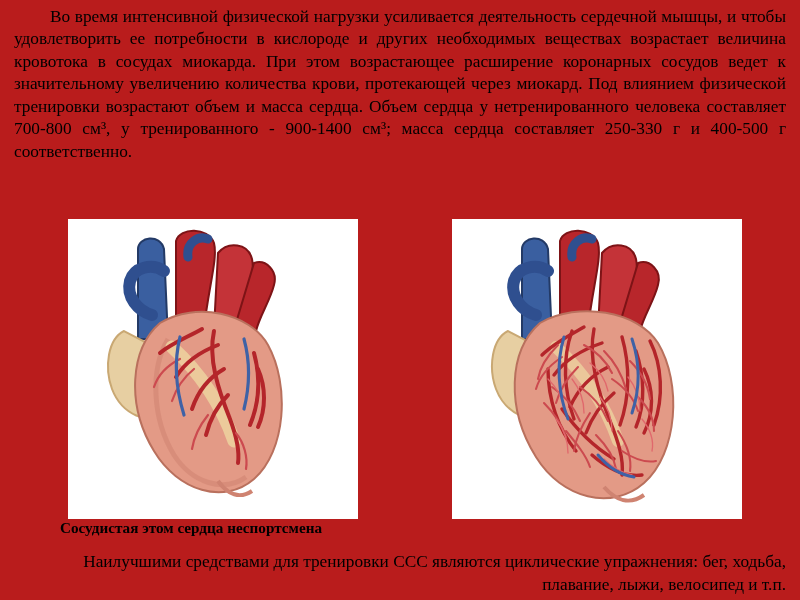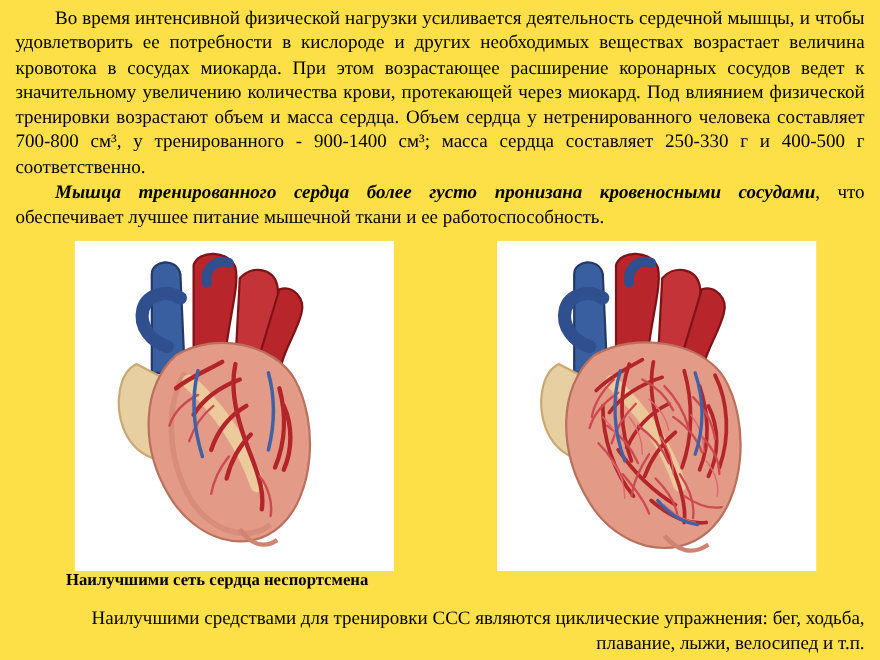--- a/index.html
+++ b/index.html
@@ -12,21 +12,21 @@
     background: #8cf08c;
     font-family: "Liberation Serif", serif;
     color: #000000;
     overflow: hidden;
     position: relative;
   }
   .slide {
     width: 800px;
     height: 600px;
     position: relative;
-    background: #fde047;
+    background: #b91c1c;
   }
   .top-text {
     position: absolute;
     left: 14px;
     top: 6px;
     width: 772px;
     font-size: 17.3px;
     line-height: 1.30;
     text-align: justify;
     text-justify: inter-word;
@@ -100,21 +100,20 @@
     height: 100%;
   }
 </style>
 </head>
 <body>
 
 <div class="slide">
 
   <div class="top-text">
     <p class="para">Во время интенсивной физической нагрузки усиливается деятельность сердечной мышцы, и чтобы удовлетворить ее потребности в кислороде и других необходимых веществах возрастает величина кровотока в сосудах миокарда. При этом возрастающее расширение коронарных сосудов ведет к значительному увеличению количества крови, протекающей через миокард. Под влиянием физической тренировки возрастают объем и масса сердца. Объем сердца у нетренированного человека составляет 700-800 см³, у тренированного - 900-1400 см³; масса сердца составляет 250-330 г и 400-500 г соответственно.</p>
-    <p class="para second"><span class="ital">Мышца тренированного сердца более густо пронизана  кровеносными сосудами</span><span>, что обеспечивает лучшее питание мышечной ткани и ее работоспособность.</span></p>
   </div>
 
   <div class="images-row">
 
     <div class="fig left">
       <svg class="heart-svg" viewBox="0 0 290 300" preserveAspectRatio="none">
         <rect x="0" y="0" width="290" height="300" fill="#ffffff"></rect>
 
         <path d="M70 30 C70 18 92 14 96 30 L100 120 L70 120 Z" fill="#3a5fa0" stroke="#233a66" stroke-width="2"></path>
         <path d="M108 22 C112 8 140 8 146 24 C150 40 140 70 136 110 L108 108 Z" fill="#b8262b" stroke="#7d1316" stroke-width="2"></path>
@@ -216,19 +215,19 @@
           <path d="M112 118 C104 144 106 174 116 200"></path>
           <path d="M180 120 C188 144 188 170 180 194"></path>
           <path d="M146 236 C156 248 168 256 182 258"></path>
         </g>
         <path d="M152 268 C164 282 178 286 192 276" fill="none" stroke="#cf8371" stroke-width="4"></path>
       </svg>
     </div>
 
   </div>
 
-  <div class="caption left">Наилучшими сеть сердца неспортсмена</div>
+  <div class="caption left">Сосудистая этом сердца неспортсмена</div>
 
   <div class="bottom-text">
     <p class="para">Наилучшими средствами для тренировки ССС являются циклические упражнения: бег, ходьба, плавание, лыжи, велосипед и т.п.</p>
   </div>
 
 </div>
 
 </body></html>

